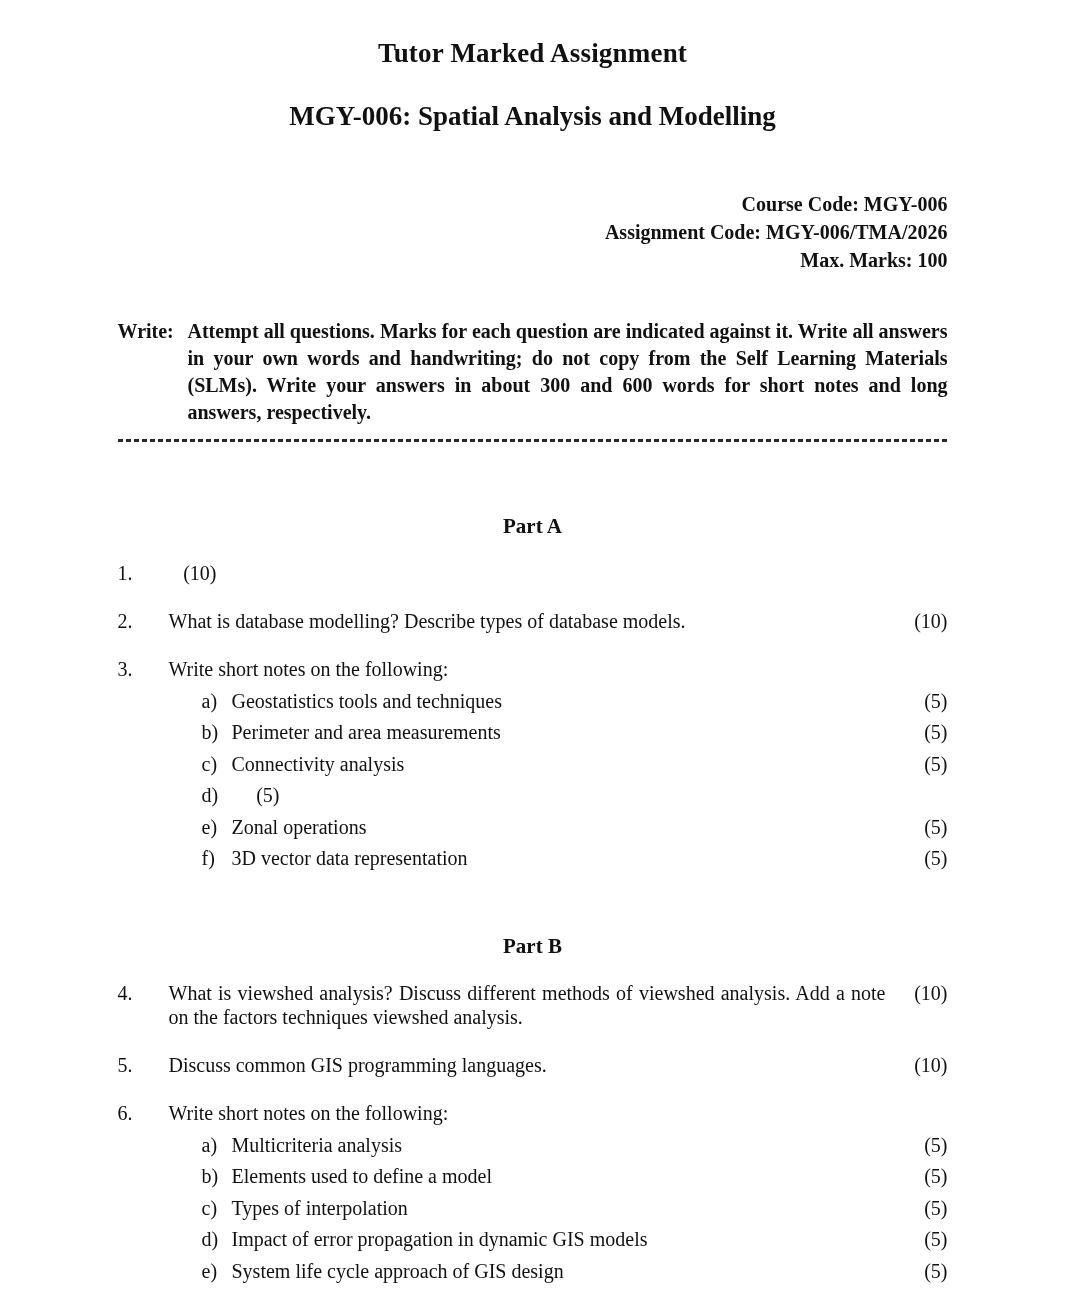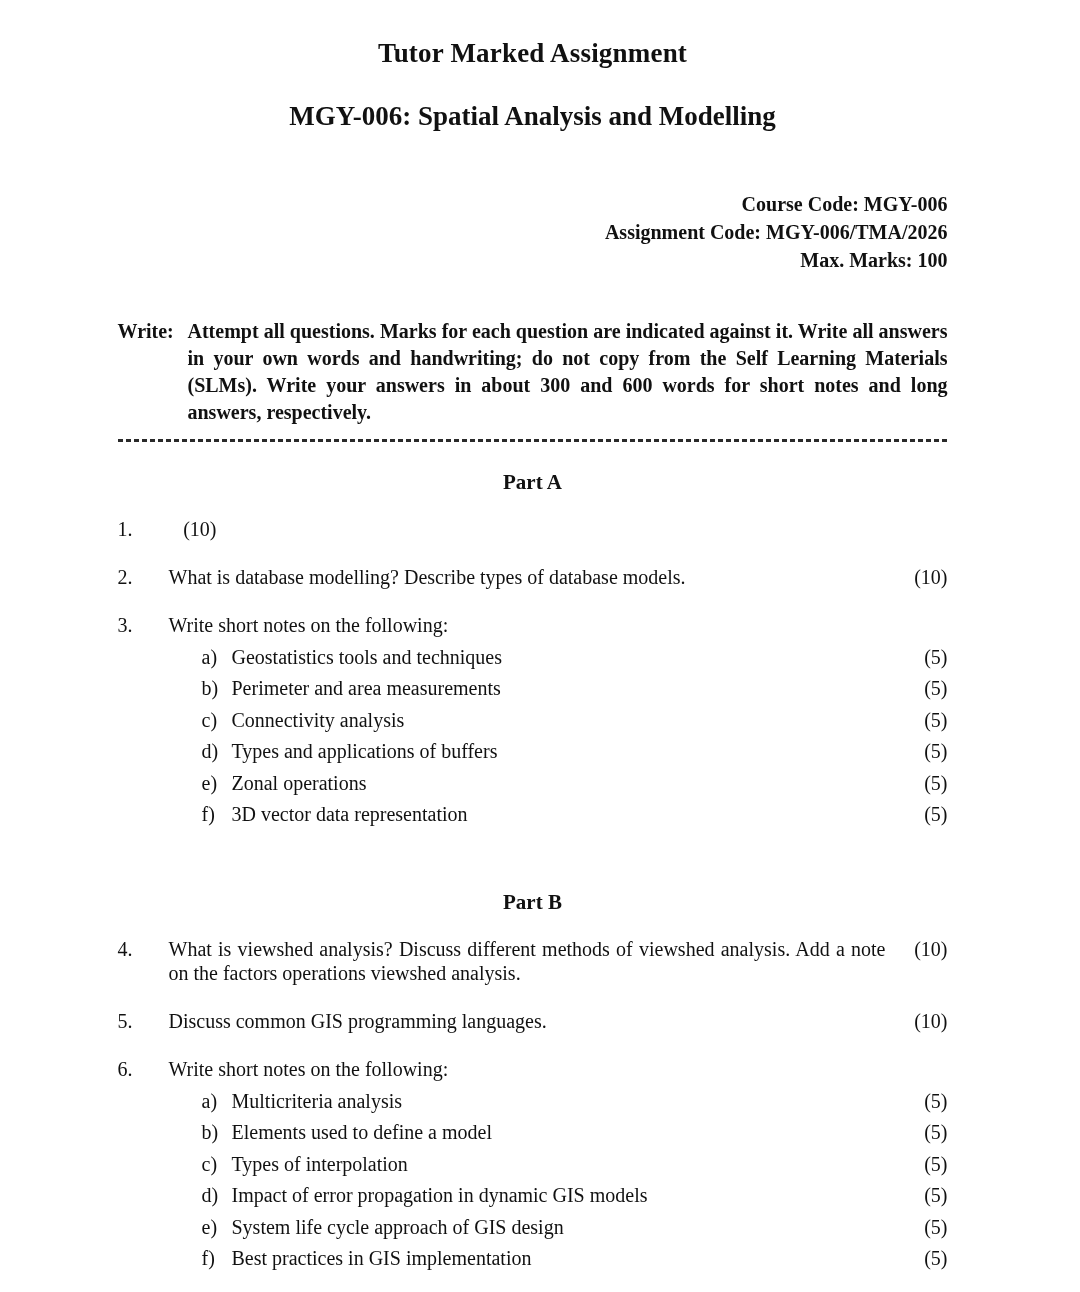--- a/index.html
+++ b/index.html
@@ -56,21 +56,21 @@
   }
   .divider {
     margin-top: 13px;
     height: 3px;
     background: repeating-linear-gradient(90deg, #2a2a2a 0 5px, transparent 5px 8px);
   }
   .section-heading {
     text-align: center;
     font-size: 21px;
     font-weight: bold;
-    margin-top: 28px;
+    margin-top: 72px;
   }
   .q-list {
     margin-top: 22px;
   }
   .q-row {
     display: flex;
     align-items: flex-start;
     font-size: 20px;
     line-height: 24px;
     margin-top: 15px;
@@ -171,21 +171,20 @@
         <div class="sub-text">Perimeter and area measurements</div>
         <div class="sub-marks">(5)</div>
       </div>
       <div class="sub-row">
         <div class="sub-letter">c)</div>
         <div class="sub-text">Connectivity analysis</div>
         <div class="sub-marks">(5)</div>
       </div>
       <div class="sub-row">
         <div class="sub-letter">d)</div>
-        <div class="sub-text">Types and applications of buffers</div>
         <div class="sub-marks">(5)</div>
       </div>
       <div class="sub-row">
         <div class="sub-letter">e)</div>
         <div class="sub-text">Zonal operations</div>
         <div class="sub-marks">(5)</div>
       </div>
       <div class="sub-row">
         <div class="sub-letter">f)</div>
         <div class="sub-text">3D vector data representation</div>
@@ -193,21 +192,21 @@
       </div>
     </div>
   </div>
 
   <div class="section-heading partb-heading">Part B</div>
 
   <div class="q-list">
 
     <div class="q-row">
       <div class="q-num">4.</div>
-      <div class="q-text">What is viewshed analysis? Discuss different methods of viewshed analysis. Add a note on the factors operations viewshed analysis.</div>
+      <div class="q-text">What is viewshed analysis? Discuss different methods of viewshed analysis. Add a note on the factors techniques viewshed analysis.</div>
       <div class="q-marks">(10)</div>
     </div>
 
     <div class="q-row spaced">
       <div class="q-num">5.</div>
       <div class="q-text">Discuss common GIS programming languages.</div>
       <div class="q-marks">(10)</div>
     </div>
 
     <div class="q-row spaced">

